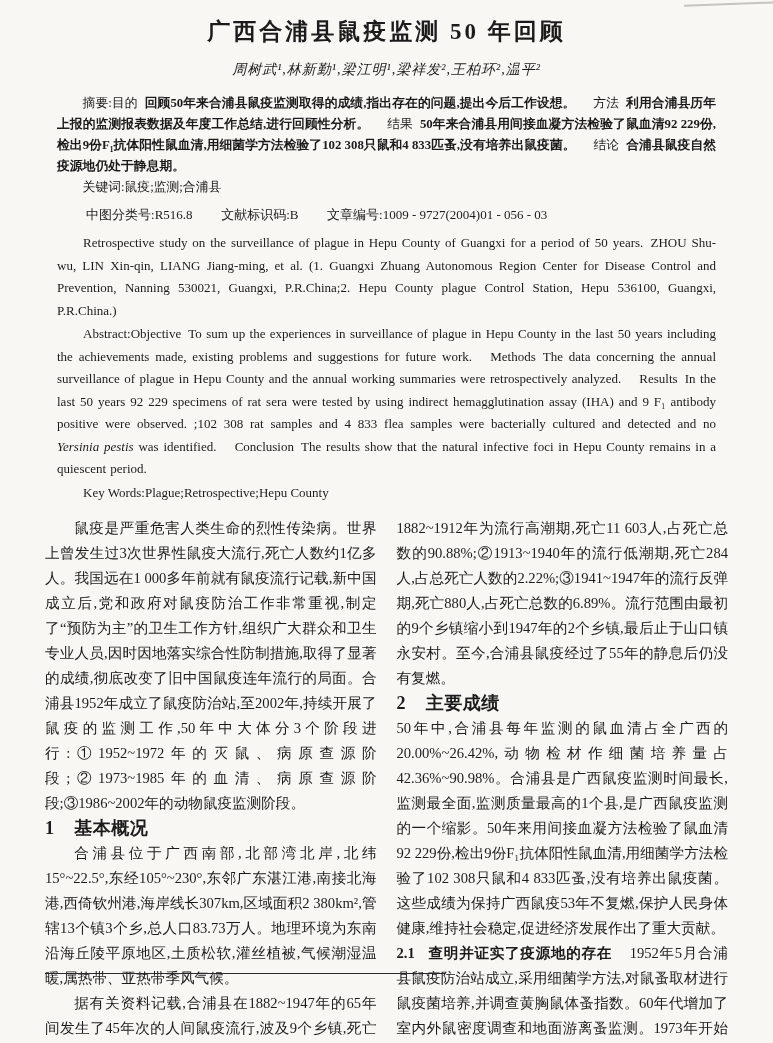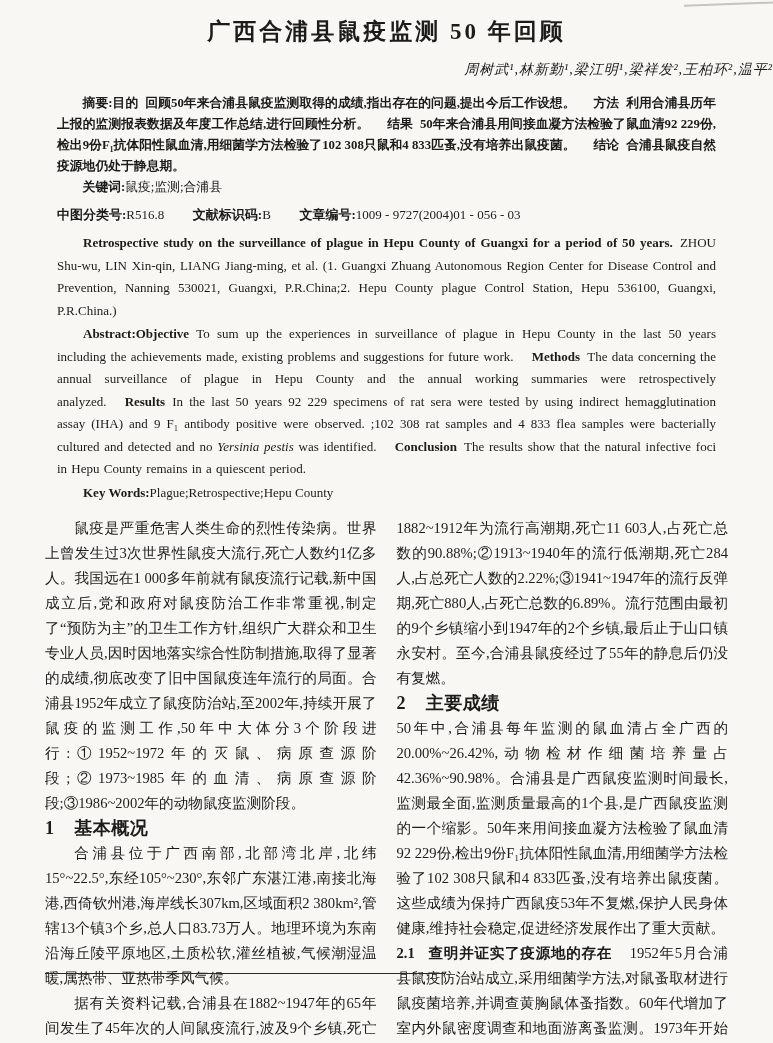--- a/index.html
+++ b/index.html
@@ -27,52 +27,53 @@
   h1.title {
     margin-top: 16px;
     text-align: center;
     font-size: 23px;
     font-weight: 600;
     letter-spacing: 3px;
   }
 
   .authors {
     margin-top: 14px;
-    text-align: right;
+    text-align: center;
     font-size: 14px;
     font-style: italic;
     letter-spacing: 1px;
   }
 
   .front {
     margin: 14px 57px 0 57px;
     text-align: justify;
   }
 
   .abs-cn {
     font-size: 12.8px;
     line-height: 21px;
     text-indent: 2em;
   }
   .abs-cn .body-run { font-weight: 700; }
-  .lbl { font-weight: bold; font-style: normal; }
+  .lbl { font-weight: normal; font-style: normal; }
   .lbl.pre { margin-right: .55em; }
   .lbl.mid { margin: 0 .55em 0 1.4em; }
 
   .kw-line {
     font-size: 12.8px;
     line-height: 21px;
     text-indent: 2em;
     font-weight: 500;
   }
 
   .meta-line {
     margin-top: 5px;
     font-size: 13px;
     line-height: 23px;
+    margin-left: 29px;
   }
   .meta-line .val { font-weight: normal; }
   .meta-line .grp { margin-right: 2.2em; }
 
   .en-head, .en-abs {
     font-size: 13px;
     line-height: 22.5px;
     text-indent: 2em;
     word-spacing: 1px;
   }

